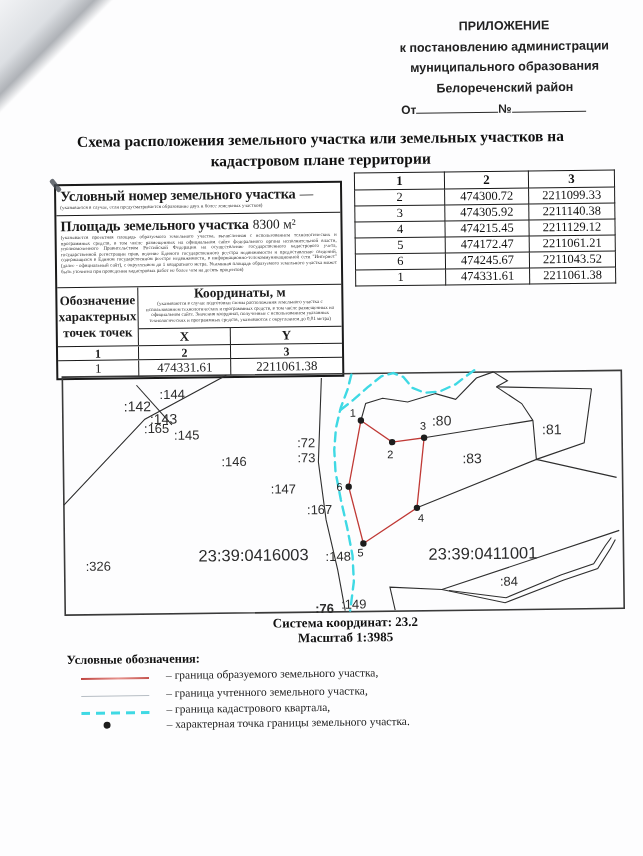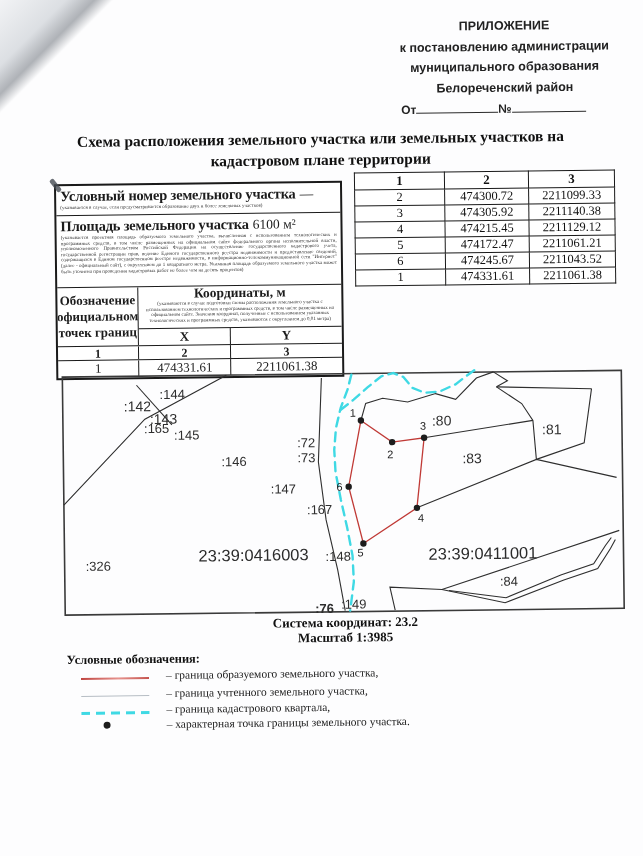--- a/index.html
+++ b/index.html
@@ -98,25 +98,25 @@
     <div class="title">Схема расположения земельного участка или земельных участков на кадастровом плане территории</div>
 
     <div class="atab">
       <div class="row r1">
         <span class="lbl-big">Условный номер земельного участка</span>
         <span class="val-reg">—</span>
         <div class="note">(указывается в случае, если предусматривается образование двух и более земельных участков)</div>
       </div>
       <div class="row r2">
         <span class="lbl-big">Площадь земельного участка</span>
-        <span class="val-reg">6100 м²</span>
+        <span class="val-reg">8300 м²</span>
         <div class="note">(указывается проектная площадь образуемого земельного участка, вычисленная с использованием технологических и программных средств, в том числе размещенных на официальном сайте федерального органа исполнительной власти, уполномоченного Правительством Российской Федерации на осуществление государственного кадастрового учета, государственной регистрации прав, ведение Единого государственного реестра недвижимости и предоставление сведений, содержащихся в Едином государственном реестре недвижимости, в информационно-телекоммуникационной сети "Интернет" (далее - официальный сайт), с округлением до 1 квадратного метра. Указанная площадь образуемого земельного участка может быть уточнена при проведении кадастровых работ не более чем на десять процентов)</div>
       </div>
       <div class="row r3">
-        <div class="c-points">Обозначение официальном точек границ</div>
+        <div class="c-points">Обозначение характерных точек точек</div>
         <div class="c-coords">
           <div class="coords-hdr">
             <div class="t">Координаты, м</div>
             <div class="note" style="text-align:center">(указываются в случае подготовки схемы расположения земельного участка с использованием технологических и программных средств, в том числе размещенных на официальном сайте. Значения координат, полученные с использованием указанных технологических и программных средств, указываются с округлением до 0,01 метра)</div>
           </div>
           <div class="coords-xy">
             <div class="cellX">X</div>
             <div class="cellY">Y</div>
           </div>
         </div>

